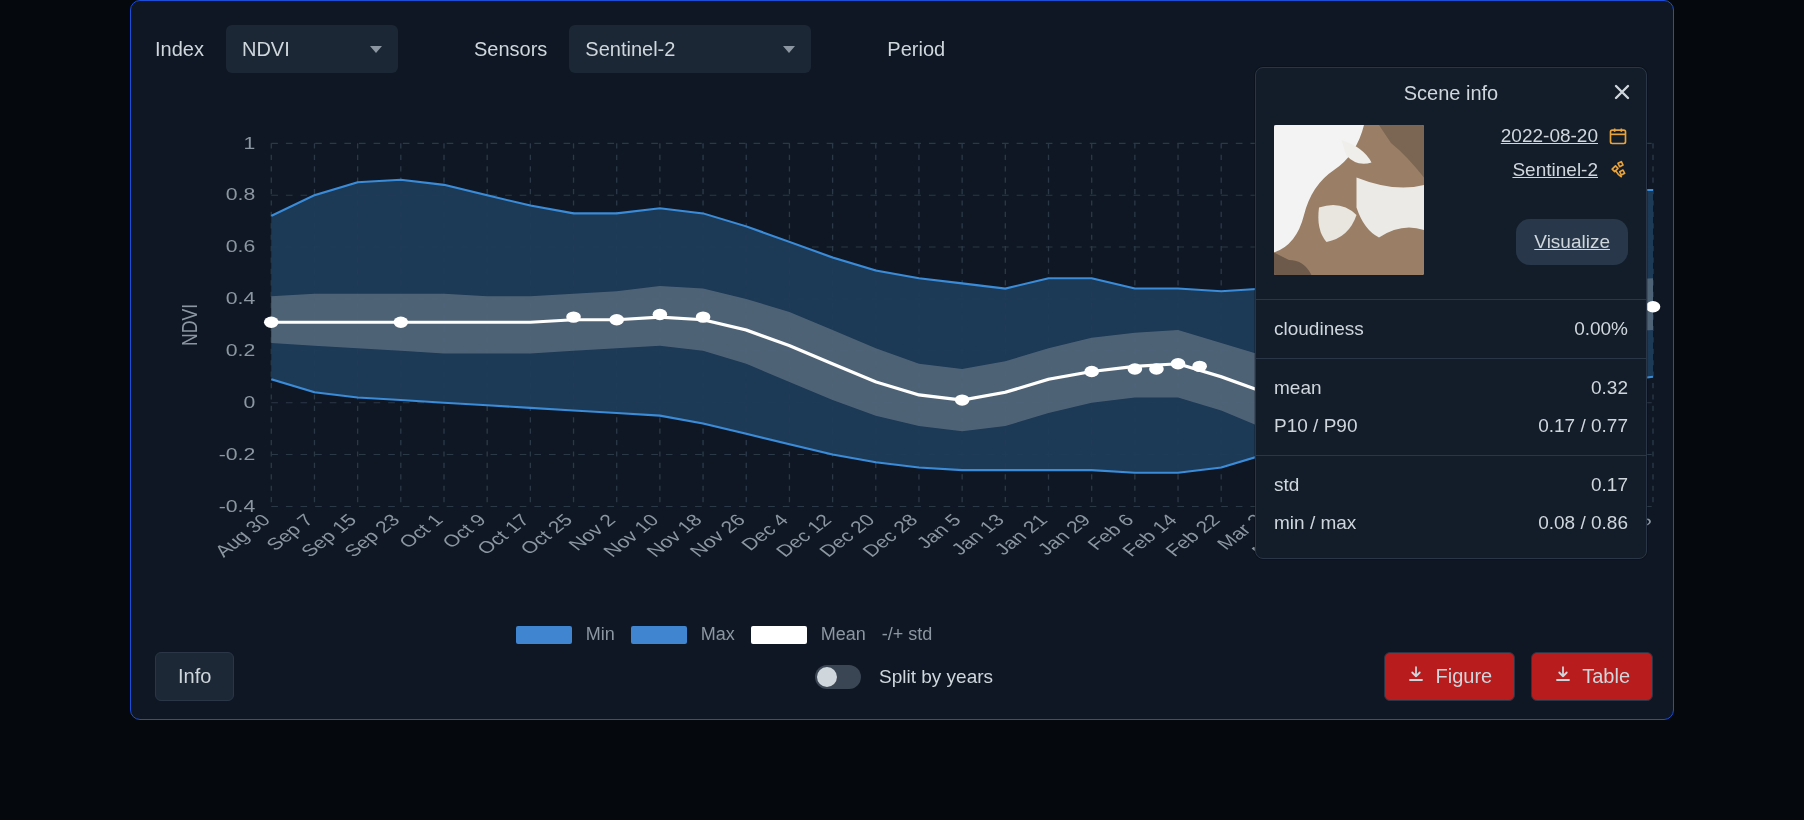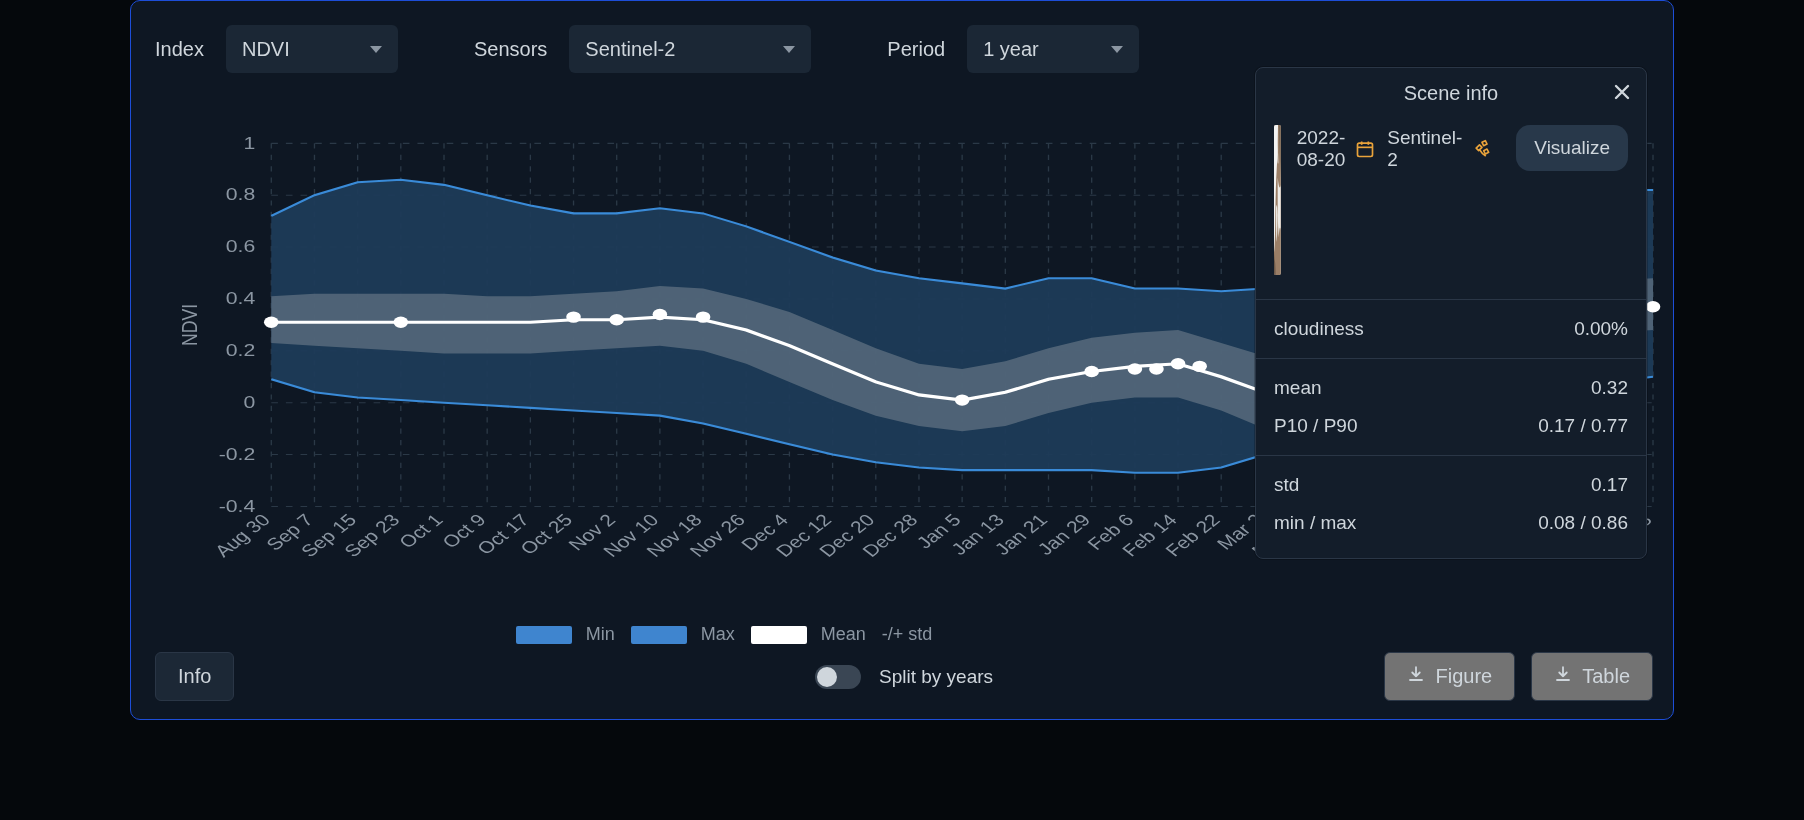--- a/index.html
+++ b/index.html
@@ -50,21 +50,21 @@
     box-shadow:0 0 0 1px rgba(0,0,0,.2);
     z-index:5;
   }
   .scene-head{display:flex;align-items:center;justify-content:center;gap:14px;padding:14px 14px 10px;position:relative;}
   .scene-head .title{font-size:20px;color:var(--text);}
   .scene-head .close{position:absolute;right:14px;top:14px;cursor:pointer;}
   .scene-body{padding:4px 18px 16px;}
   .scene-top{display:flex;gap:16px;align-items:flex-start;padding:6px 0 14px;}
   .thumb{width:150px;height:150px;border-radius:2px;background:#b9b2aa;position:relative;overflow:hidden;}
   .thumb svg{width:100%;height:100%;display:block;}
-  .scene-meta{flex:1;display:flex;flex-direction:row;align-items:flex-end;gap:12px;}
+  .scene-meta{flex:1;display:flex;flex-direction:column;align-items:flex-end;gap:12px;text-decoration:underline;}
   .meta-row{display:flex;align-items:center;gap:10px;font-size:19px;color:var(--text);}
   .icon-sm{display:inline-flex;}
   .btn{
     background:#28384a;color:var(--text);font-size:19px;
     padding:12px 18px;border-radius:14px;cursor:pointer;display:inline-flex;align-items:center;gap:10px;
   }
   .scene hr{border:none;border-top:1px solid var(--border);margin:10px -18px;}
   .stat-row{display:flex;justify-content:space-between;font-size:19px;color:var(--text);padding:8px 0;}
   .stat-row .k{color:var(--text);}
   .stat-row .v{color:var(--text);}
@@ -86,21 +86,21 @@
   .swatch{width:56px;height:18px;border-radius:2px;display:inline-block;}
   .swatch.blue{background:#3f85cf;}
   .swatch.white{background:#fff;}
   .legend .item{display:flex;align-items:center;gap:14px;}
 
   
   .bottombar{position:absolute;left:24px;right:20px;bottom:18px;display:flex;align-items:center;}
   .bottombar .middle{position:absolute;left:50%;transform:translateX(-50%);display:flex;align-items:center;gap:18px;}
   .toggle{width:46px;height:24px;border-radius:14px;background:#3a4654;position:relative;cursor:pointer;}
   .toggle .knob{width:20px;height:20px;border-radius:50%;background:#cfd6dc;position:absolute;left:2px;top:2px;}
-  .dl-btn{background:#737373;border:1px solid var(--border);color:var(--text);font-size:20px;padding:12px 22px;border-radius:6px;cursor:pointer;display:inline-flex;align-items:center;gap:10px;}
+  .dl-btn{background:#b91c1c;border:1px solid var(--border);color:var(--text);font-size:20px;padding:12px 22px;border-radius:6px;cursor:pointer;display:inline-flex;align-items:center;gap:10px;}
   .right-group{margin-left:auto;display:flex;gap:16px;}
 </style>
 </head>
 <body>
 
 <div class="app">
 
   <div class="toolbar">
     <span class="lbl">Index</span>
     <div class="select">
@@ -108,24 +108,20 @@
       <span class="caret"></span>
     </div>
     <div class="spacer"></div>
     <span class="lbl">Sensors</span>
     <div class="select wide">
       <span>Sentinel-2</span>
       <span class="caret"></span>
     </div>
     <div class="spacer"></div>
     <span class="lbl">Period</span>
-    <div class="select">
-      <span>1 year</span>
-      <span class="caret"></span>
-    </div>
   </div>
 
   <div class="main-area">
     <div class="chart-region">
       <div class="chart-wrap">
         <svg class="chart" id="chart-svg" viewBox="0 0 1120 430" preserveAspectRatio="none">
             <text x="68" y="365" class="axis-label" text-anchor="end">-0.4</text>
             <text x="68" y="315" class="axis-label" text-anchor="end">-0.2</text>
             <text x="68" y="265" class="axis-label" text-anchor="end">0</text>
             <text x="68" y="215" class="axis-label" text-anchor="end">0.2</text>

